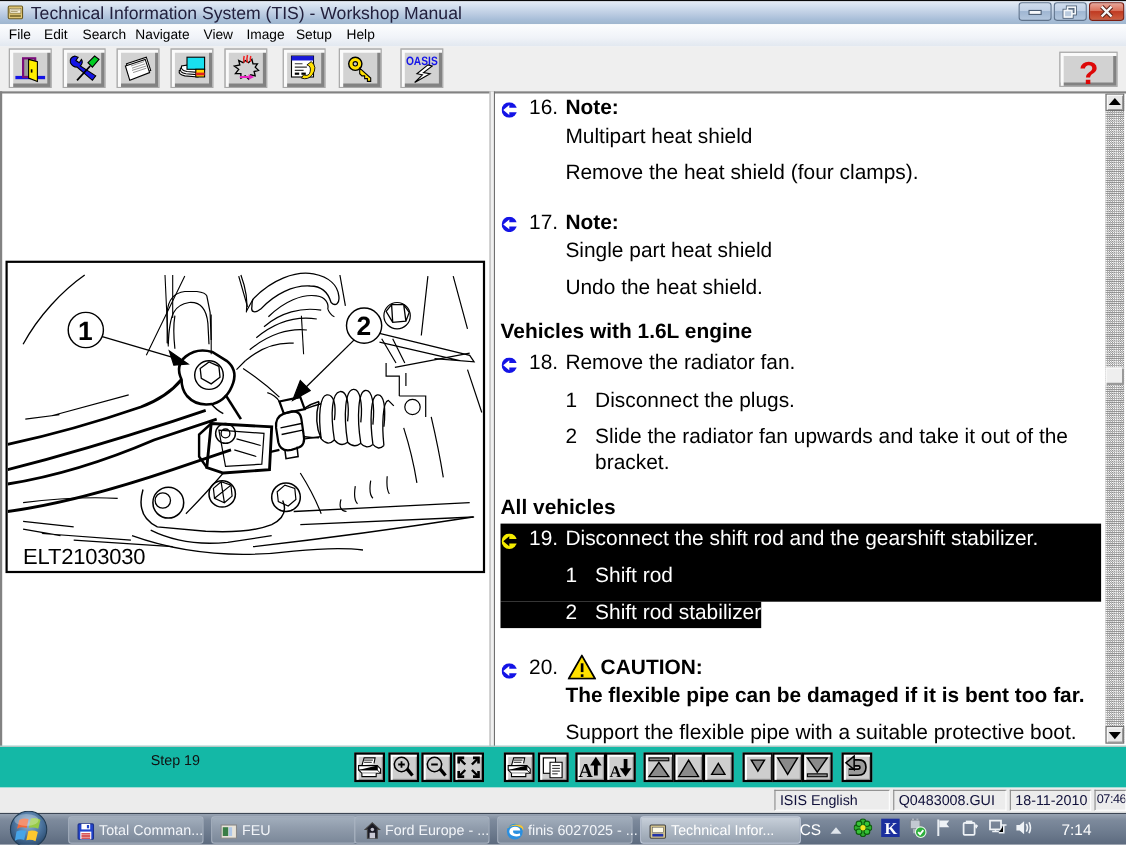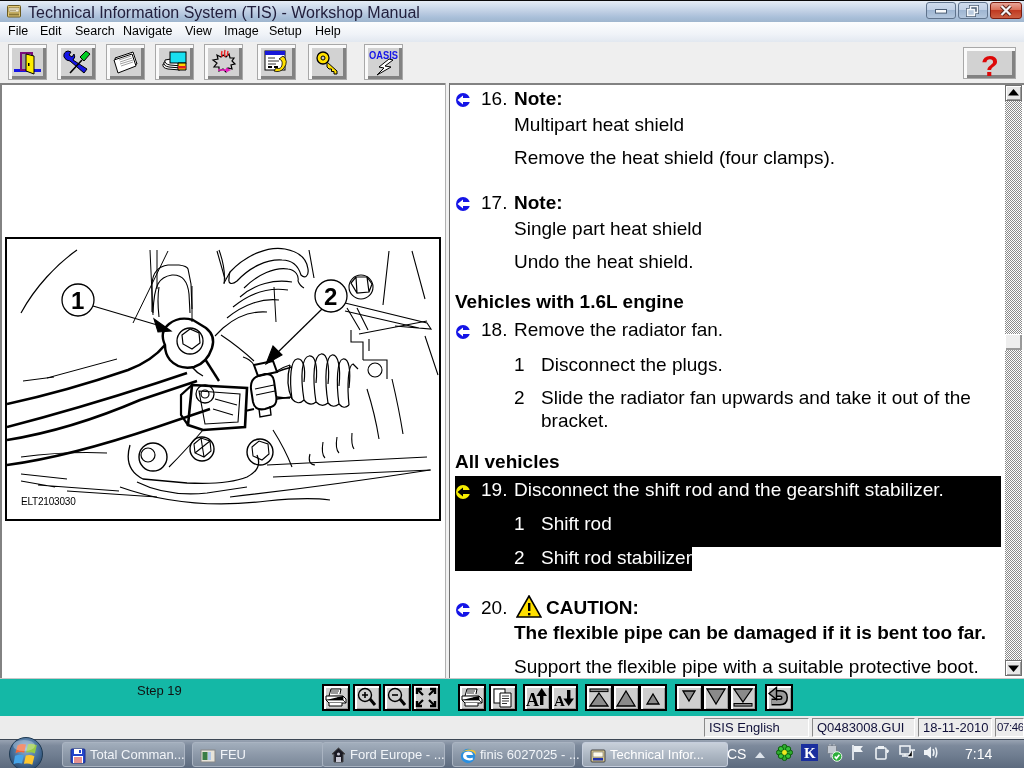--- a/index.html
+++ b/index.html
@@ -251,21 +251,21 @@
       <path d="M123 206 Q116 230 136 240 L180 244 Q220 246 240 238 Q256 230 250 216" stroke-width="1.3"></path>
       <path d="M130 243 Q160 258 200 254 L240 248" stroke-width="1.2"></path>
       <path d="M260 226 L420 218 M266 238 L424 231" stroke-width="1.2"></path>
       <path d="M223 258 Q320 247 423 231" stroke-width="1.2"></path>
       <path d="M113 248 Q180 272 260 262 Q300 258 323 261" stroke-width="1.2"></path>
       <path d="M266 191 Q278 210 285 228" stroke-width="1.1"></path>
 
       <path d="M14 235 L60 240 M14 242 L48 248 M31 246 L112 252 M60 252 L150 258"></path>
       <path d="M14 218 Q60 212 100 214"></path>
     </svg>
-    <div style="position:absolute;left:14px;top:257px;font-size:10px;color:#000;letter-spacing:-.2px">ELT2103030</div>
+    <div style="position:absolute;left:14px;top:257px;font-size:20px;color:#000;letter-spacing:-.2px">ELT2103030</div>
   </div>
 
   <div id="rpanel">
     <svg class="abs" style="left:456px;top:93px" width="14" height="14" viewBox="0 0 14 14">
         <circle cx="7" cy="7" r="7" fill="#1414e6"></circle>
         <path d="M1.5 7 L7 2.5 L7 5 L14 5 L14 9 L7 9 L7 11.5 Z" fill="#fff"></path>
       </svg>
     <div class="t" style="left:481px;top:88px">16.</div>
     <div class="t b" style="left:514px;top:88px">Note:</div>
     <div class="t" style="left:514px;top:114px">Multipart heat shield</div>

